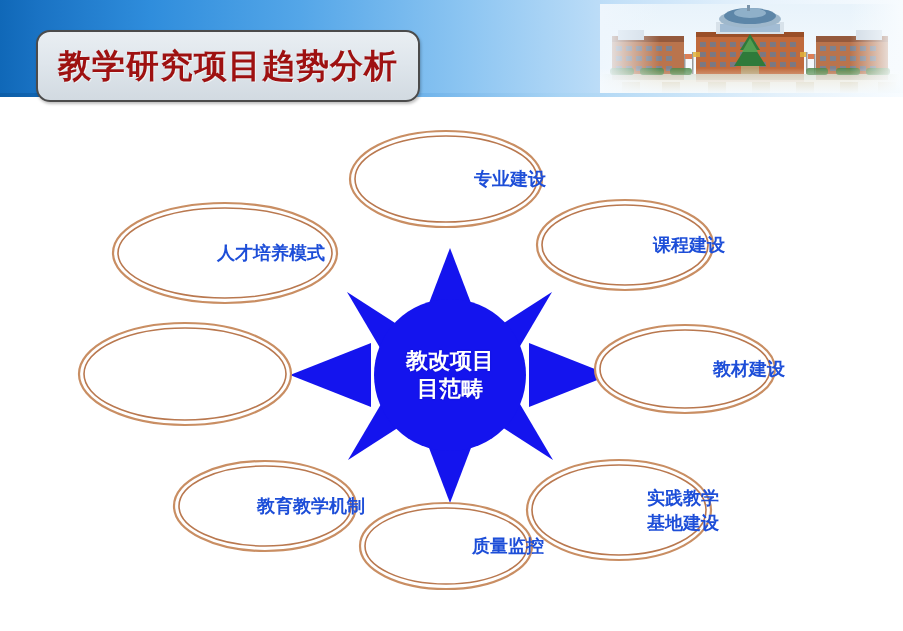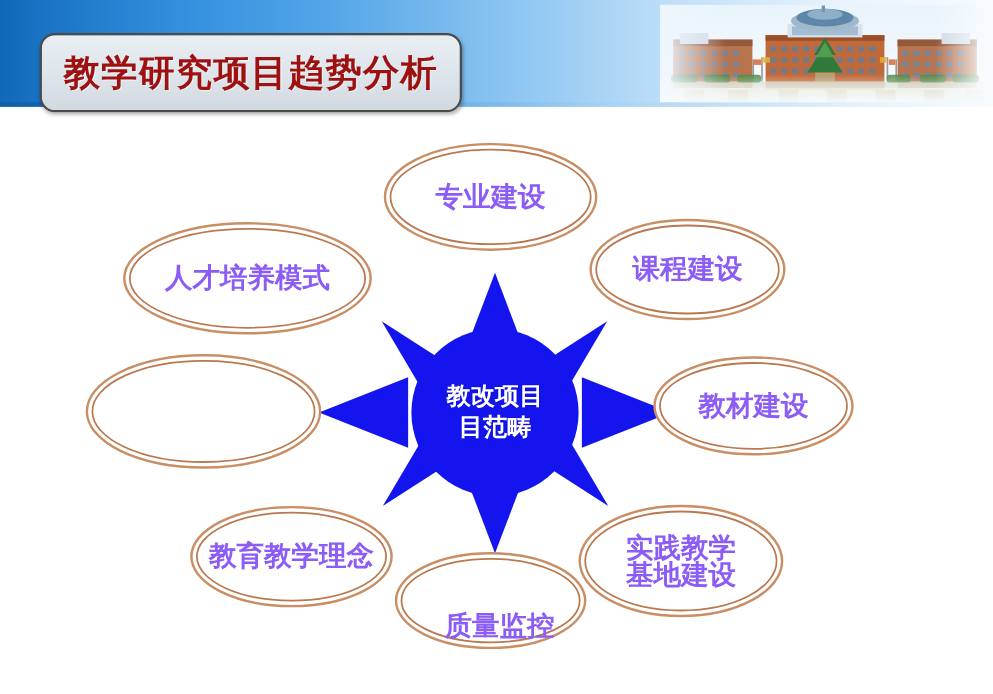--- a/index.html
+++ b/index.html
@@ -95,25 +95,25 @@
     height: 534px;
   }
   #diagram-svg {
     position: absolute;
     left: 0;
     top: 0;
   }
 
   .node-label {
     position: absolute;
-    text-align: center;
+    text-align: right;
     font-family: "DejaVu Sans", "Liberation Sans", sans-serif;
     font-weight: bold;
-    color: #8b5cf6;
-    font-size: 25px;
+    color: #1d4ed8;
+    font-size: 18px;
     line-height: 25px;
     white-space: pre-line;
     pointer-events: none;
   }
   #hub-label {
     position: absolute;
     text-align: center;
     font-family: "DejaVu Sans", "Liberation Sans", sans-serif;
     font-weight: bold;
     color: #ffffff;
@@ -358,21 +358,21 @@
 
     <div class="node-label" style="left:346px; top:69px;  width:200px;">专业建设</div>
 
     <div class="node-label" style="left:525px; top:135px; width:200px;">课程建设</div>
 
     <div class="node-label" style="left:585px; top:259px; width:200px;">教材建设</div>
 
     <div class="node-label" style="left:519px; top:388px; width:200px;">实践教学
 基地建设</div>
 
-    <div class="node-label" style="left:354px; top:436px; width:200px;margin-top:23px;">质量监控</div>
-
-    <div class="node-label" style="left:165px; top:396px; width:200px;">教育教学理念</div>
+    <div class="node-label" style="left:344px; top:436px; width:200px;">质量监控</div>
+
+    <div class="node-label" style="left:165px; top:396px; width:200px;">教育教学机制</div>
 
 
     <div class="node-label" style="left:125px; top:143px; width:200px;">人才培养模式</div>
 
   </div>
 </div>
 
 </body></html>

